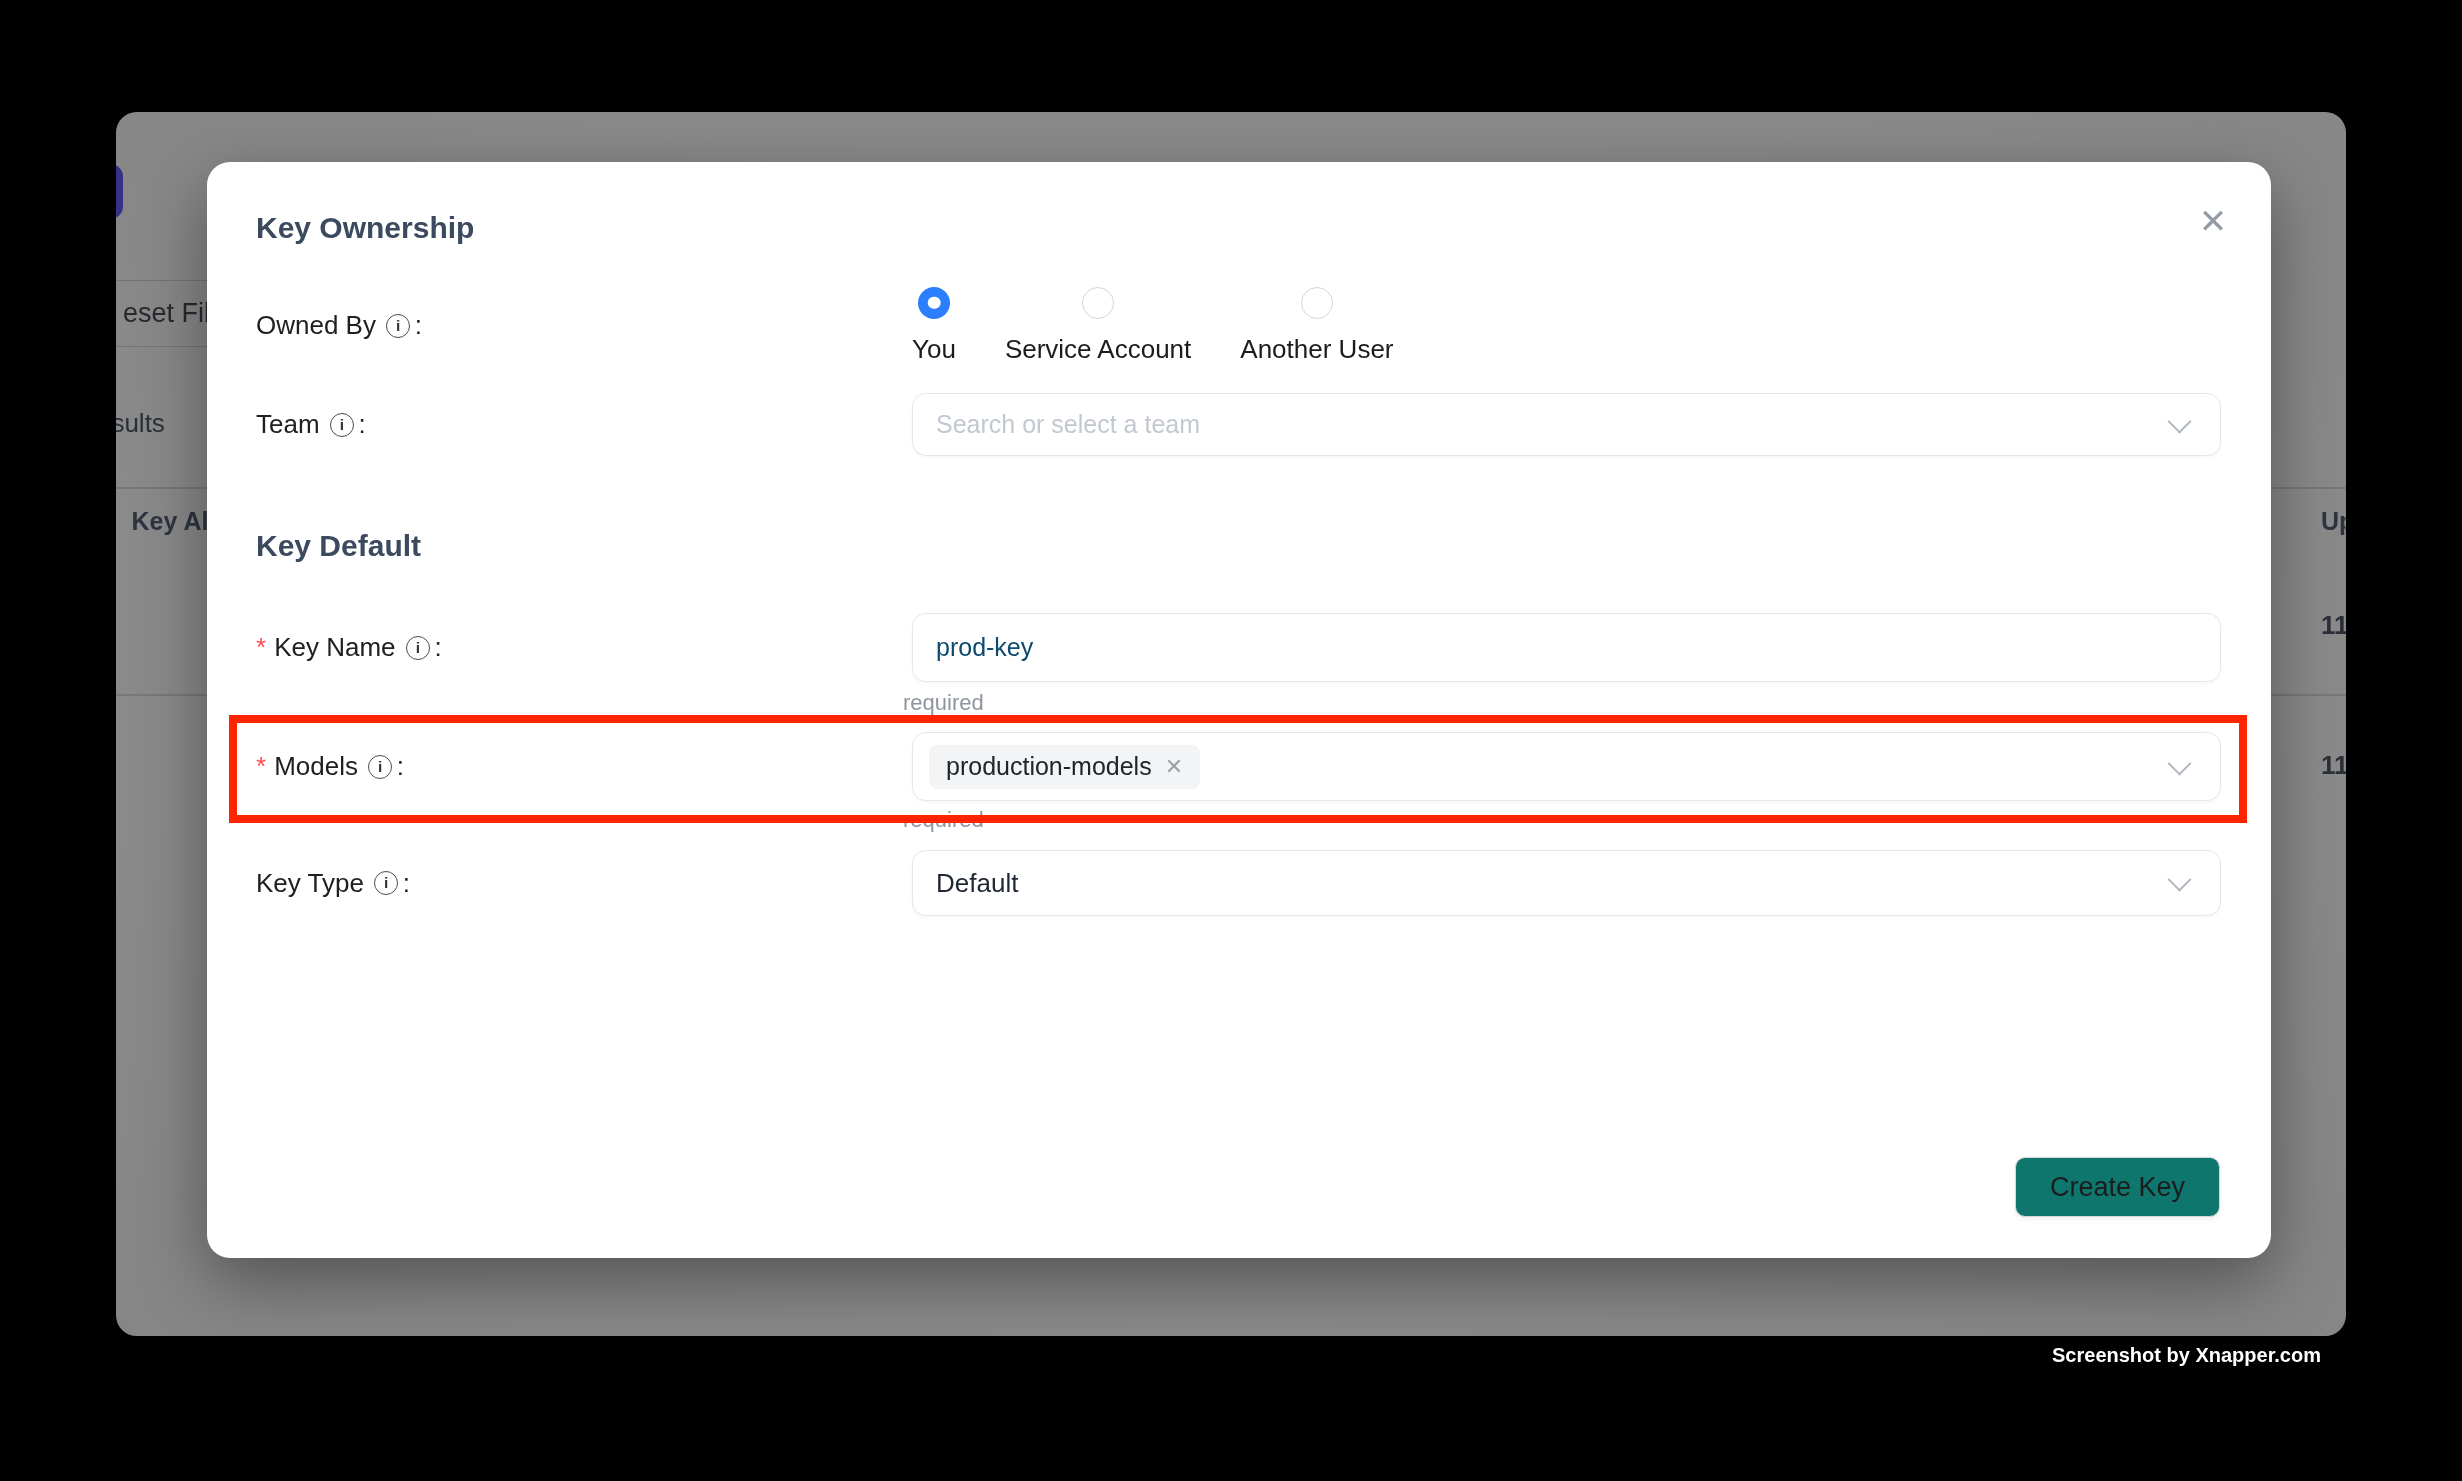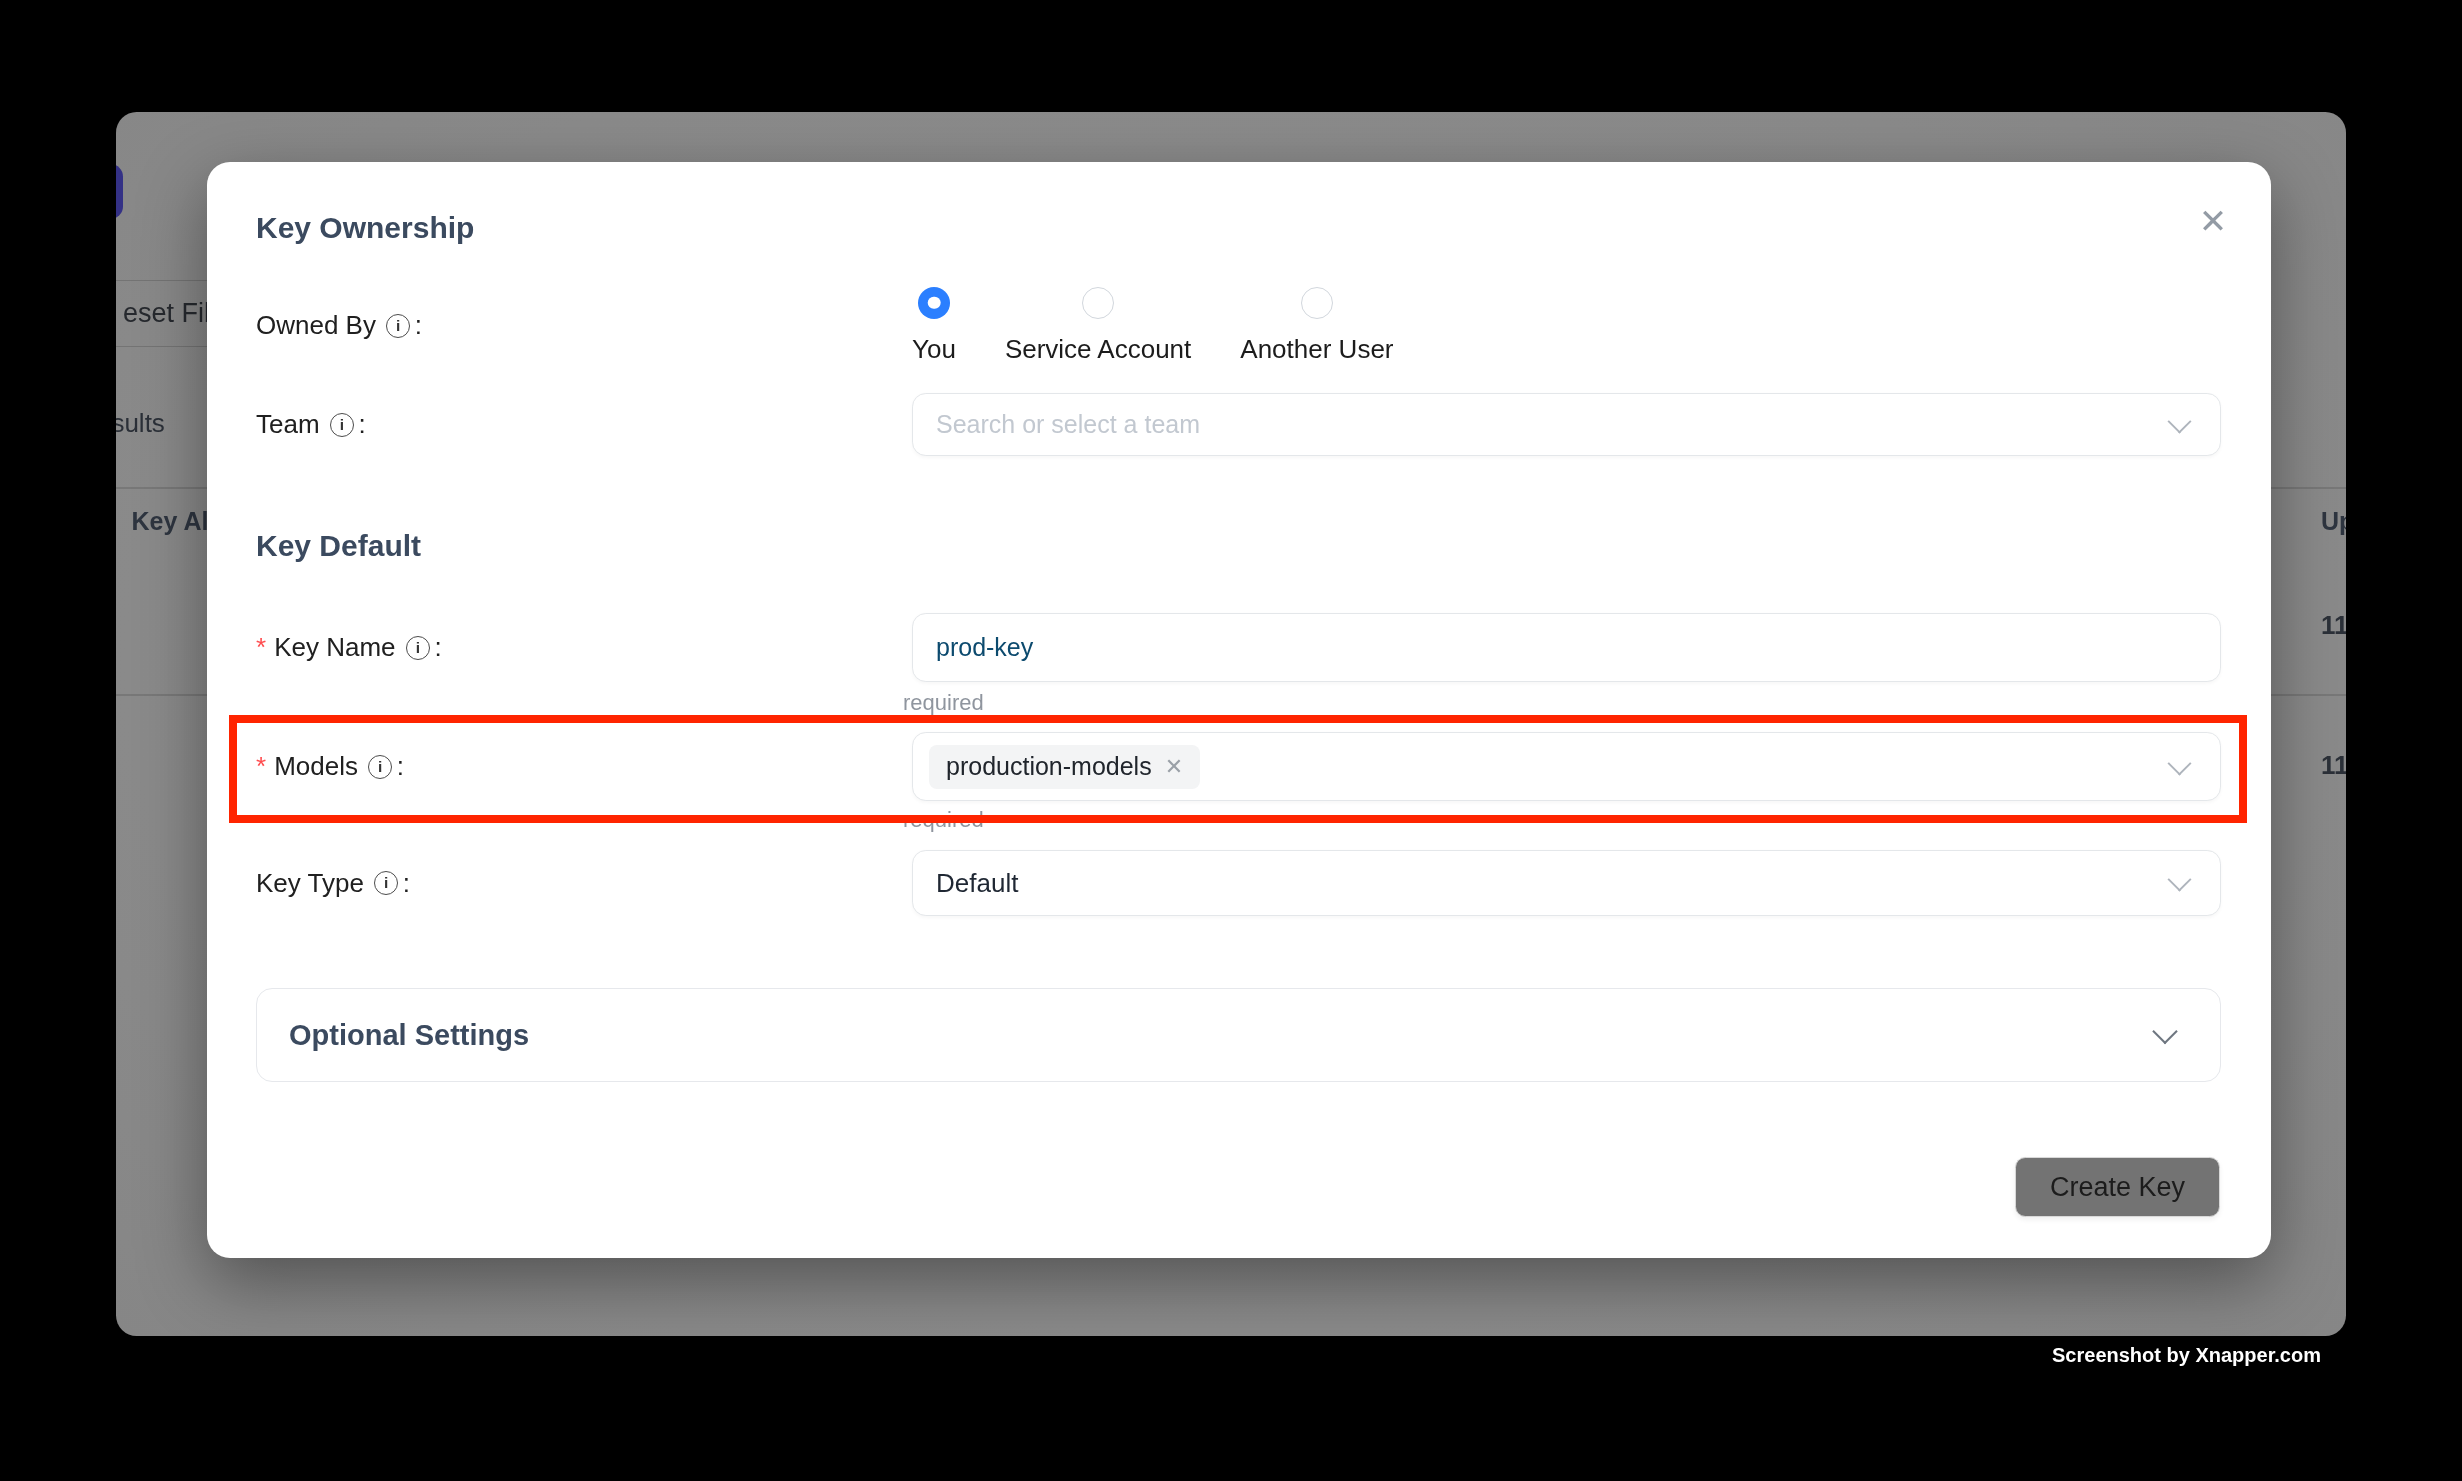--- a/index.html
+++ b/index.html
@@ -100,21 +100,21 @@
     background:#fff;display:flex;align-items:center;cursor:pointer;
   }
   .opt-panel .opt-label{margin-left:32px;font-size:29px;font-weight:700;color:#3b4a5f;}
   .opt-chevron{
     position:absolute;right:46px;top:50%;width:16px;height:16px;
     border-right:2.9px solid #6e7680;border-bottom:2.9px solid #6e7680;
     transform:translateY(-70%) rotate(45deg);
   }
   .create-btn{
     position:absolute;left:1808px;top:995px;width:205px;height:60px;
-    background:#737373;border:1.1px solid #d8d8d8;border-radius:10.3px;box-sizing:border-box;
+    background:#0f766e;border:1.1px solid #d8d8d8;border-radius:10.3px;box-sizing:border-box;
     display:flex;align-items:center;justify-content:center;
     font-size:27px;color:#1c1c1c;box-shadow:0 2.3px 5.7px rgba(0,0,0,.06);cursor:pointer;
   }
   .watermark{
     position:absolute;right:141px;top:1344px;color:#fff;font-size:20px;font-weight:600;
   }
 </style>
 </head>
 <body>
 
@@ -217,24 +217,20 @@
         <span class="label-text">Key Type</span>
         <span class="info-icon">i</span>
         <span class="colon">:</span>
       </div>
     </div>
     <div class="control" style="top:688px;height:66px;">
       <span class="value">Default</span>
       <span class="chevron"></span>
     </div>
 
-    <div class="opt-panel">
-      <span class="opt-label">Optional Settings</span>
-      <span class="opt-chevron"></span>
-    </div>
 
     <div class="create-btn">Create Key</div>
 
   </div>
 
   <div class="watermark">Screenshot by Xnapper.com</div>
 
 </div>
 
 

